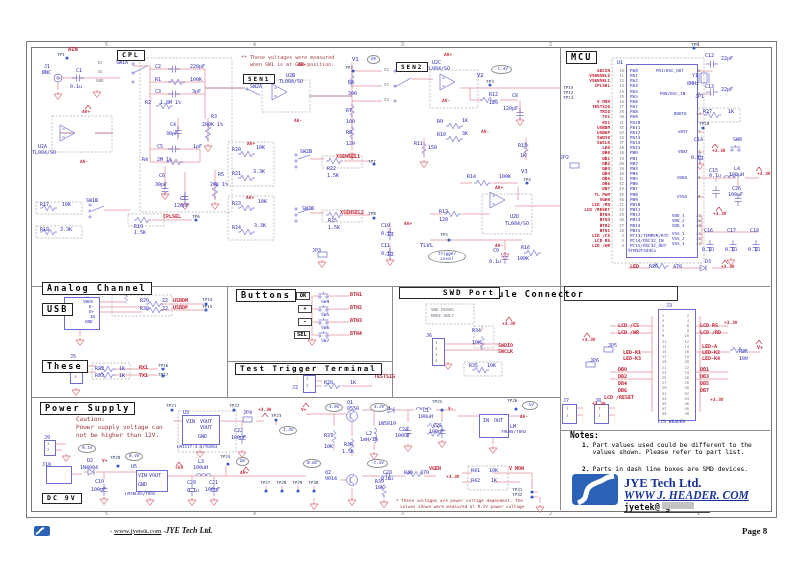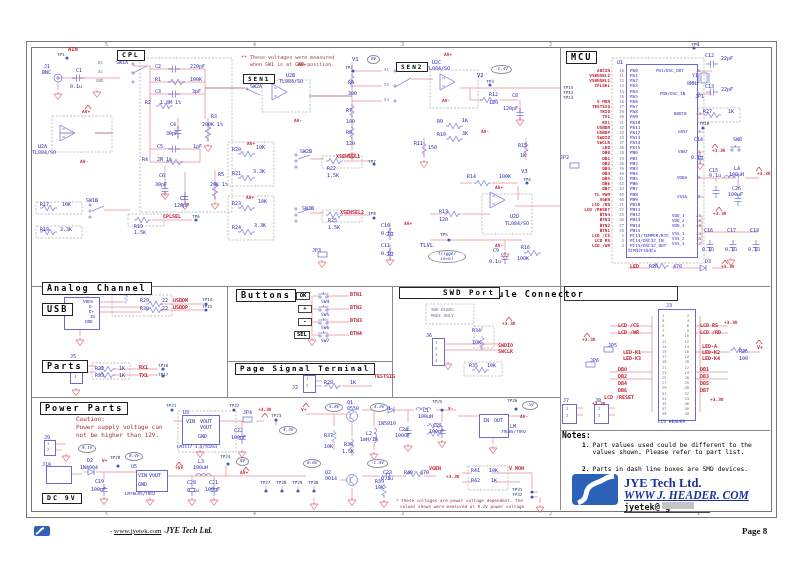--- a/index.html
+++ b/index.html
@@ -14,21 +14,21 @@
   .m{color:#a03a3a;font-size:5.5px;}
   .tp{color:#2a3a66;font-size:4.3px;}
   .t{border:1px solid #222;background:#fff;color:#000;font-weight:bold;font-size:8.5px;
      letter-spacing:2px;padding:1px 4px;z-index:6;}
   .th{color:#000;font-weight:bold;font-size:8.5px;letter-spacing:1.5px;}
   .v{border:0.8px solid #909090;border-radius:50%;background:#fff;color:#3344bb;
      font-size:4.3px;font-style:italic;padding:1px 3px;line-height:1.1;text-align:center;z-index:6;}
   .cap{border:0.9px solid #444;background:#fff;color:#000;font-size:5.5px;font-weight:bold;
        padding:0 2px;min-width:8px;text-align:center;}
   .cbox{position:absolute;border:1px solid #6a6ad0;background:#fff;z-index:2;}
-  .notes{position:absolute;left:562px;top:431px;width:208px;z-index:5;}
+  .notes{position:absolute;left:562px;top:431px;width:208px;z-index:5;padding-left:8px;}
   .notes h4{margin:0;font-size:8px;font-family:"DejaVu Sans Mono",monospace;color:#000;}
   .nitem{position:absolute;display:flex;font-size:6.3px;color:#000;width:192px;line-height:1.18;}
   .nnum{font-weight:bold;margin-right:3px;}
   .logo-co{position:absolute;left:624px;top:476px;color:#17329e;font-family:"Liberation Serif",serif;
            font-weight:bold;font-size:12.5px;z-index:6;}
   .logo-web{position:absolute;left:624px;top:489px;color:#17329e;font-family:"Liberation Serif",serif;
             font-weight:bold;font-style:italic;font-size:11.5px;text-decoration:underline;z-index:6;}
   .logo-em{position:absolute;left:624px;top:502px;color:#111;font-weight:bold;font-size:8.5px;
            border-bottom:1px solid #444;padding-right:40px;z-index:6;}
   .smudge{position:absolute;left:662px;top:502px;width:32px;height:7px;background:#c4c4c4;z-index:7;}
@@ -363,24 +363,24 @@
   <span class="logo-web">WWW  J.  HEADER. COM</span>
   <span class="logo-em">jyetek@ g</span>
   <div class="smudge"></div>
 
   <span class="fline" style="left:110px;"><span>- </span><span style="text-decoration:underline;">www.jyetek.com</span><span> -</span><span style="font-style:italic;font-weight:bold;font-size:8px;">JYE  Tech  Ltd.</span></span>
   <span class="fline" style="left:742px;font-weight:bold;font-size:9px;">Page 8</span>
 
   <div id="labels">
       <span class="lbl t" style="left: 42px; top: 264px; margin-top: 18px;">Analog Channel</span>
       <span class="lbl t" style="left: 42px; top: 303px;">USB</span>
-      <span class="lbl t" style="left: 42px; top: 360px;">Parts</span>
-      <span class="lbl t" style="left: 40px; top: 402px;">Power Parts</span>
+      <span class="lbl t" style="left: 42px; top: 360px;">These</span>
+      <span class="lbl t" style="left: 40px; top: 402px;">Power Supply</span>
       <span class="lbl t" style="left: 236px; top: 289px;">Buttons</span>
-      <span class="lbl t" style="left: 235px; top: 363px; font-size: 7.5px;">Page Signal Terminal</span>
+      <span class="lbl t" style="left: 235px; top: 363px; font-size: 7.5px;">Test Trigger Terminal</span>
       <span class="lbl t" style="left: 399px; top: 287px; font-size: 7.5px; padding-left: 43px;">SWD Port</span>
       <span class="lbl th" style="left: 452px; top: 290px;">LCD Module Connector</span>
       <span class="lbl t" style="left: 566px; top: 51px;">MCU</span>
       <span class="lbl t" style="left: 117px; top: 50px; font-size: 6.5px;">CPL</span>
       <span class="lbl t" style="left: 243px; top: 74px; font-size: 6px;">SEN1</span>
       <span class="lbl t" style="left: 396px; top: 62px; font-size: 6px;">SEN2</span>
       <span class="lbl t" style="left: 42px; top: 493px; font-size: 6.5px;">DC 9V</span>
       <span class="lbl m" style="left: 241px; top: 55px; font-size: 5px;">** These voltages were measured</span>
       <span class="lbl m" style="left: 250px; top: 62px; font-size: 5px;">when SW1 is at GND position.</span>
       <span class="lbl b" style="left: 44px; top: 64px;">J1</span>

